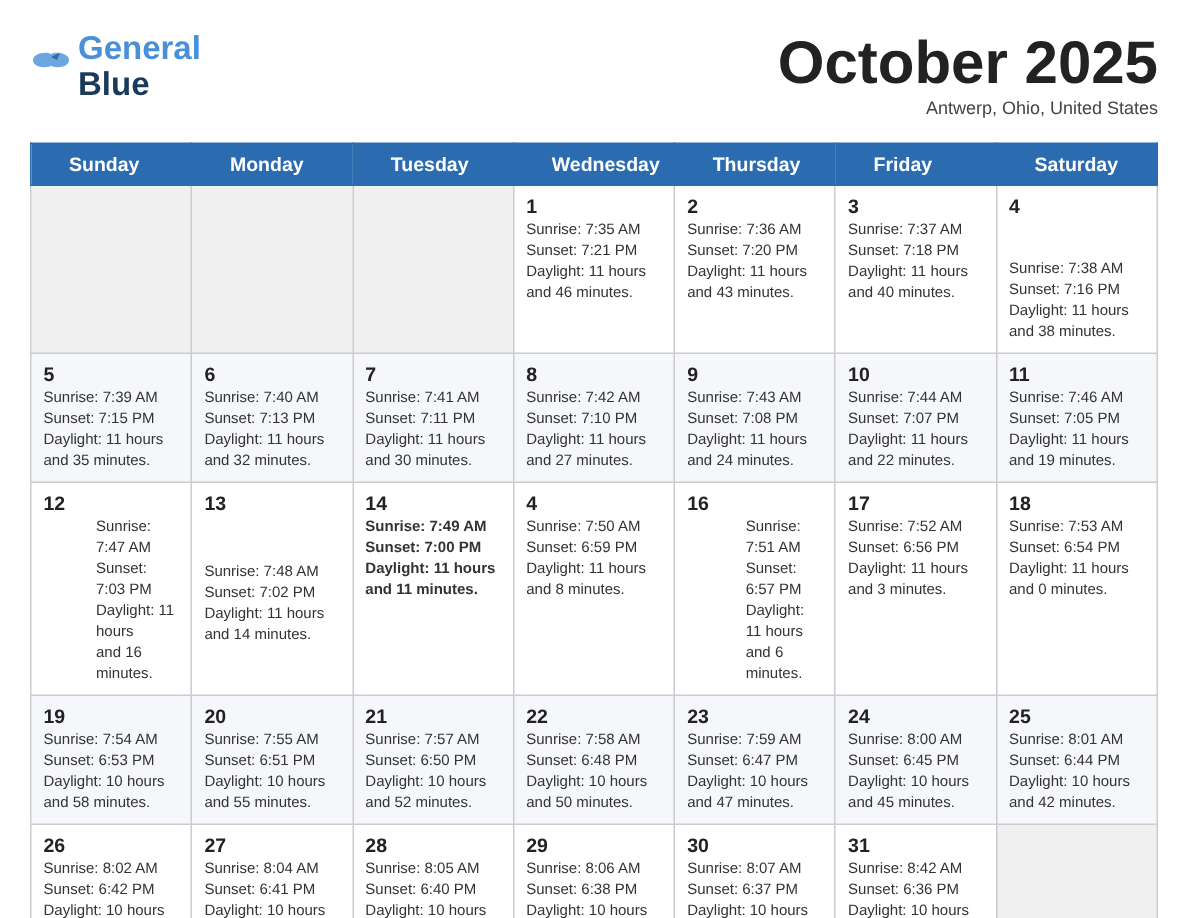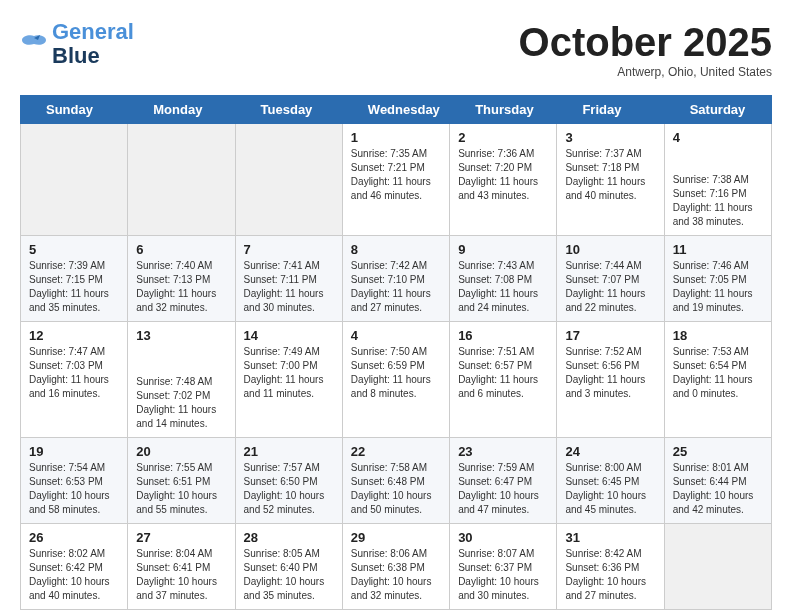--- a/index.html
+++ b/index.html
@@ -195,49 +195,49 @@
           <span class="day-number">11</span>
           <div class="day-info" style="white-space: pre-line;">Sunrise: 7:46 AM
 Sunset: 7:05 PM
 Daylight: 11 hours
 and 19 minutes.</div>
         </td>
       </tr>
       <tr>
         <td>
           <span class="day-number">12</span>
-          <div class="day-info" style="white-space: pre-line;">Sunrise: 7:47 AM
+          <div class="day-info" style="white-space: pre-line; margin-left: 35px;">Sunrise: 7:47 AM
 Sunset: 7:03 PM
 Daylight: 11 hours
 and 16 minutes.</div>
         </td>
         <td>
           <span class="day-number">13</span>
           <div class="day-info" style="white-space: pre-line; margin-top: 32px;">Sunrise: 7:48 AM
 Sunset: 7:02 PM
 Daylight: 11 hours
 and 14 minutes.</div>
         </td>
         <td>
           <span class="day-number">14</span>
-          <div class="day-info" style="white-space: pre-line;">Sunrise: 7:49 AM
+          <div class="day-info" style="white-space: pre-line; font-weight: bold;">Sunrise: 7:49 AM
 Sunset: 7:00 PM
 Daylight: 11 hours
 and 11 minutes.</div>
         </td>
         <td>
           <span class="day-number">4</span>
           <div class="day-info" style="white-space: pre-line;">Sunrise: 7:50 AM
 Sunset: 6:59 PM
 Daylight: 11 hours
 and 8 minutes.</div>
         </td>
         <td>
           <span class="day-number">16</span>
-          <div class="day-info" style="white-space: pre-line;">Sunrise: 7:51 AM
+          <div class="day-info" style="white-space: pre-line; margin-left: 39px;">Sunrise: 7:51 AM
 Sunset: 6:57 PM
 Daylight: 11 hours
 and 6 minutes.</div>
         </td>
         <td>
           <span class="day-number">17</span>
           <div class="day-info" style="white-space: pre-line;">Sunrise: 7:52 AM
 Sunset: 6:56 PM
 Daylight: 11 hours
 and 3 minutes.</div>

